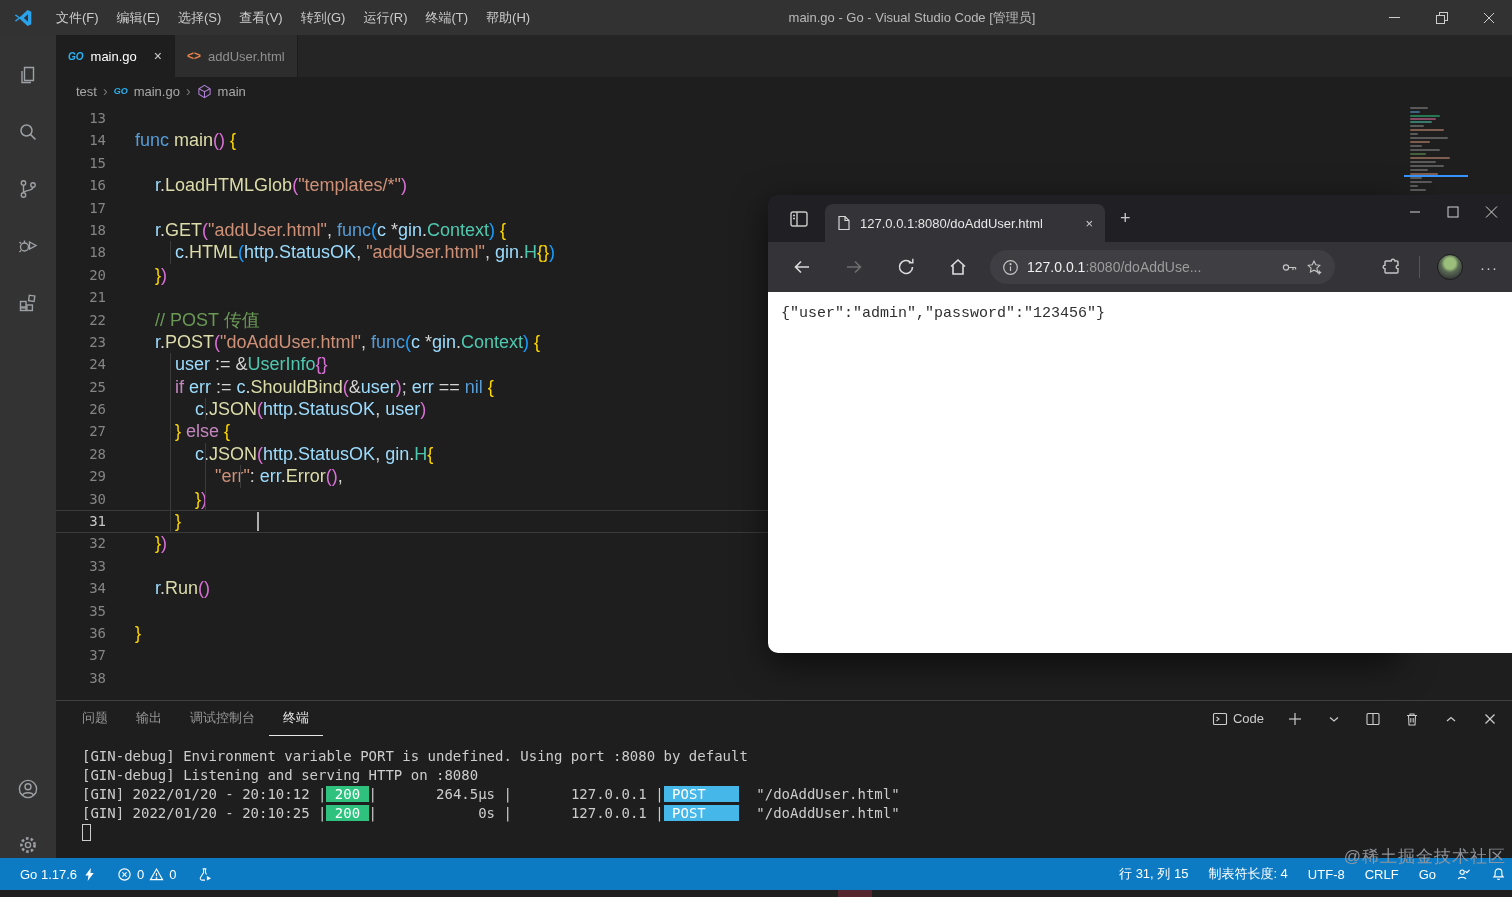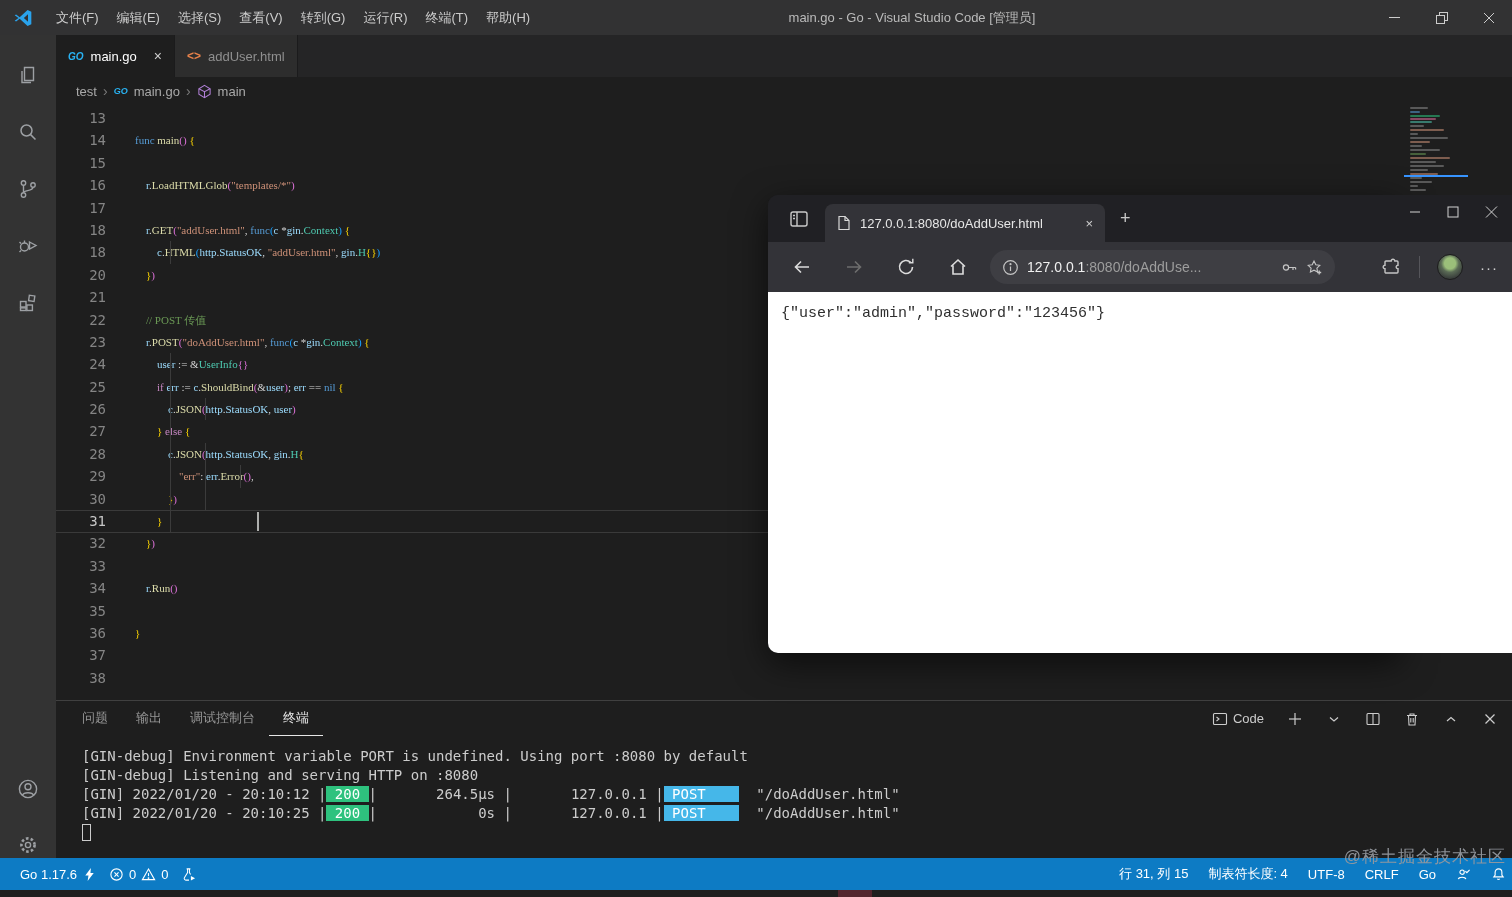--- a/index.html
+++ b/index.html
@@ -34,21 +34,21 @@
   .breadcrumb{left:56px;top:77px;width:1456px;height:28px;background:#1e1e1e;display:flex;align-items:center;color:#a9a9a9;font-size:13px;padding-left:20px;gap:6px;z-index:3;}
   .crumb-sep{color:#7a7a7a;font-size:14px;}
   .crumb-go{color:#29b2f2;font-weight:bold;font-size:9px;font-style:italic;}
 
   
   .editor{left:56px;top:105px;width:1456px;height:595px;background:#1e1e1e;z-index:2;overflow:hidden;}
   .gutter{position:absolute;left:0;top:2px;width:50px;}
   .ln{height:22.4px;line-height:22.4px;text-align:right;color:#858585;font-family:"DejaVu Sans Mono","Liberation Mono",monospace;font-size:14px;padding-right:0;}
   .ln.current{color:#c6c6c6;}
   .code{position:absolute;left:79px;top:2px;right:0;}
-  .code-line{height:22.4px;line-height:22.4px;font-family:Liberation Serif, serif;font-size:11px;white-space:pre;position:relative;}
+  .code-line{height:22.4px;line-height:22.4px;font-family:Liberation Sans, sans-serif;font-size:18px;white-space:pre;position:relative;}
   .guide{position:absolute;top:0;width:1px;height:22.4px;background:#3b3b3b;}
   .tk-kw{color:#569cd6;} .tk-ct{color:#c586c0;} .tk-fn{color:#dcdcaa;} .tk-str{color:#ce9178;}
   .tk-vr{color:#9cdcfe;} .tk-ty{color:#4ec9b0;} .tk-cm{color:#6a9955;} .tk-pl{color:#d4d4d4;}
   .tk-b1{color:#ffd700;} .tk-b2{color:#da70d6;} .tk-b3{color:#179fff;}
   .cur-line{position:absolute;left:0;right:44px;height:22.4px;border-top:1px solid #3a3a3a;border-bottom:1px solid #3a3a3a;pointer-events:none;}
   .caret{position:absolute;width:2px;height:19px;background:#aeafad;}
   .minimap{position:absolute;right:44px;top:0;width:62px;height:130px;}
   .mm-bar{position:absolute;height:2px;border-radius:1px;}
   .mm-view{position:absolute;left:-2px;right:0;height:2px;background:#3794ff;}
 
@@ -62,21 +62,21 @@
   .term-name{font-size:13px;color:#cccccc;display:flex;align-items:center;gap:5px;}
   .terminal{position:absolute;left:26px;top:46px;right:10px;font-family:"DejaVu Sans Mono","Liberation Mono",monospace;font-size:14px;color:#cccccc;}
   .term-row{height:19px;line-height:19px;white-space:pre;}
   .badge{color:#ffffff;}
   .badge-g{background:var(--badge-green,#2ec27e);}
   .badge-c{background:var(--badge-cyan,#45b7e9);}
   .term-cursor{width:9px;height:17px;border:1px solid #cccccc;margin-top:1px;}
 
   
   .statusbar{left:0;top:858px;width:1512px;height:32px;background:var(--statusbar-bg,#0d7bc4);color:#ffffff;font-size:13px;display:flex;align-items:center;justify-content:space-between;z-index:20;}
-  .sb-left,.sb-right{display:flex;align-items:center;}
+  .sb-left,.sb-right{display:flex;align-items:center;gap:8px;}
   .sb-left{padding-left:14px;}
   .sb-right{gap:8px;}
   .sb-item{display:flex;align-items:center;gap:5px;padding:0 6px;white-space:nowrap;}
   .sb-ic{width:15px;height:15px;color:#ffffff;}
 
   .bottomstrip{left:0;top:890px;width:1512px;height:7px;background:#1f1f1f;z-index:19;}
   .redbar{left:838px;top:890px;width:34px;height:7px;background:#54252e;z-index:21;}
 
   .watermark{right:6px;top:845px;font-size:17px;color:rgba(148,152,158,0.95);z-index:60;letter-spacing:1px;}
 

